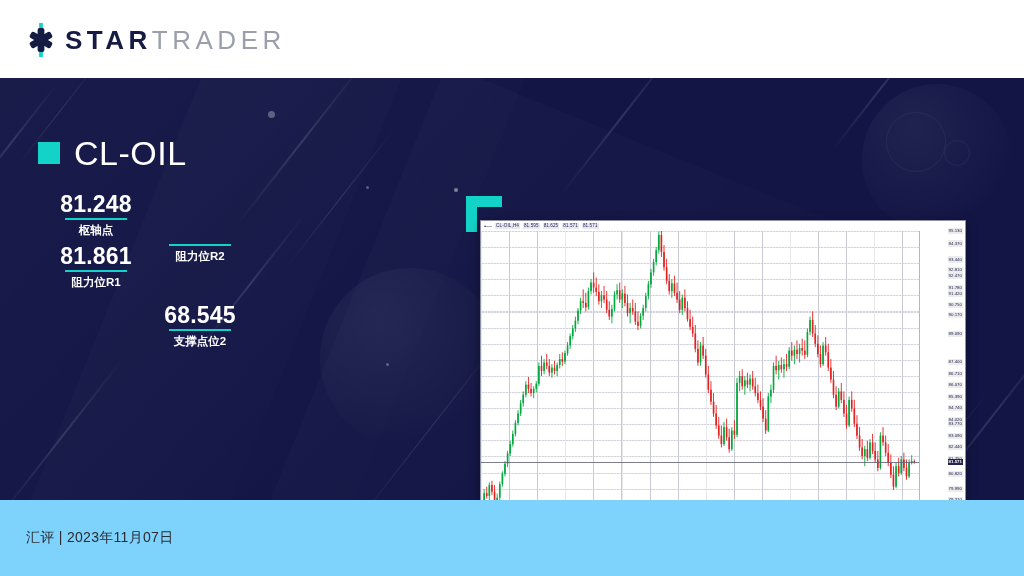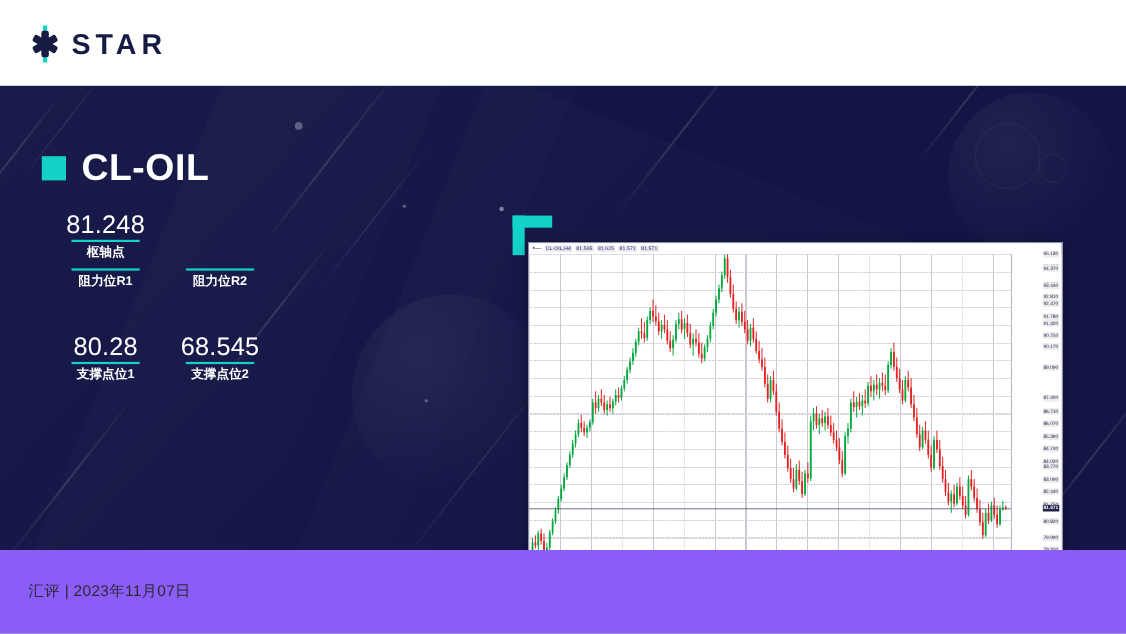--- a/index.html
+++ b/index.html
@@ -61,27 +61,27 @@
 
   
   #symbol-row {
     position:absolute; left:38px; top:58px;
     display:flex; align-items:center;
   }
   #symbol-bullet {
     width:22px; height:22px; background:#13d3c9; margin-right:14px;
   }
   #symbol-name {
-    color:#ffffff; font-size:34px; font-weight:bold; letter-spacing:0.5px;
+    color:#ffffff; font-size:34px; font-weight:normal; letter-spacing:0.5px;
     line-height:34px;
   }
 
   .lvl { position:absolute; text-align:center; }
   .lvl .val {
-    color:#ffffff; font-size:23px; font-weight:normal; line-height:26px;
+    color:#ffffff; font-size:23px; font-weight:bold; line-height:26px;
     letter-spacing:0.2px; white-space:nowrap;
   }
   .lvl .rule {
     width:62px; height:2px; background:#13d3c9; margin:1px auto 3px auto;
   }
   .lvl .lbl {
     color:#ffffff; font-size:11.5px; font-weight:bold; line-height:14px;
     white-space:nowrap;
   }
 
@@ -154,21 +154,21 @@
   #yaxis .tk {
     position:absolute; right:2px; transform:translateY(-50%);
     font-size:4.4px; line-height:6px; color:#22244d;
     background:#ececed; padding:0 1px; white-space:nowrap;
   }
   #yaxis .tk.cur { background:#22244d; color:#ffffff; font-weight:bold; }
 
   
   #footer {
     position:absolute; left:0; top:500px; width:1024px; height:76px;
-    background:#8b5cf6;
+    background:#7dd3fc;
   }
   #footer-text {
     position:absolute; left:26px; top:28px;
     color:#2b2b35; font-size:14px; line-height:18px; letter-spacing:0.3px;
   }
 </style>
 </head>
 <body>
 
 <div id="header">
@@ -177,20 +177,21 @@
       <svg width="34" height="34" viewBox="0 0 34 34">
         <rect x="15.1" y="0" width="3.8" height="5.2" fill="#13d3c9"></rect>
         <rect x="15.1" y="28.8" width="3.8" height="5.2" fill="#13d3c9"></rect>
         <rect x="13.6" y="5.0" width="6.8" height="24" rx="2" fill="#161b44"></rect>
         <rect x="13.6" y="5.0" width="6.8" height="24" rx="2" fill="#161b44" transform="rotate(60 17 17)"></rect>
         <rect x="13.6" y="5.0" width="6.8" height="24" rx="2" fill="#161b44" transform="rotate(120 17 17)"></rect>
       </svg>
     </span>
     <span id="logo-text">
       <span id="logo-star">STAR</span>
+      <span id="logo-trader">TRADER</span>
     </span>
   </div>
 </div>
 
 <div id="stage">
 
   <div class="panel bgdeco" style="left:-140px; top:-120px; width:420px; height:760px;"></div>
   <div class="panel bgdeco" style="left:120px; top:-180px; width:300px; height:820px; background:linear-gradient(110deg, rgba(255,255,255,0.022), rgba(255,255,255,0));"></div>
   <div class="panel bgdeco" style="left:300px; top:40px; width:420px; height:700px; background:linear-gradient(110deg, rgba(255,255,255,0.018), rgba(255,255,255,0));"></div>
 
@@ -224,34 +225,30 @@
     <span id="symbol-name">CL-OIL</span>
   </div>
 
   <div class="lvl" id="lvl-pivot">
     <div class="val">81.248</div>
     <div class="rule"></div>
     <div class="lbl">枢轴点</div>
   </div>
 
   <div class="lvl" id="lvl-r1">
+    <div class="val">81.861</div>
     <div class="rule"></div>
     <div class="lbl">阻力位R1</div>
   </div>
 
   <div class="lvl" id="lvl-r2">
     <div class="rule"></div>
     <div class="lbl">阻力位R2</div>
   </div>
 
-  <div class="lvl" id="lvl-s1">
-    <div class="val">80.28</div>
-    <div class="rule"></div>
-    <div class="lbl">支撑点位1</div>
-  </div>
 
   <div class="lvl" id="lvl-s2">
     <div class="val">68.545</div>
     <div class="rule"></div>
     <div class="lbl">支撑点位2</div>
   </div>
 
 
   <div class="bracket" id="bracket-tl">
     <i class="h"></i>

